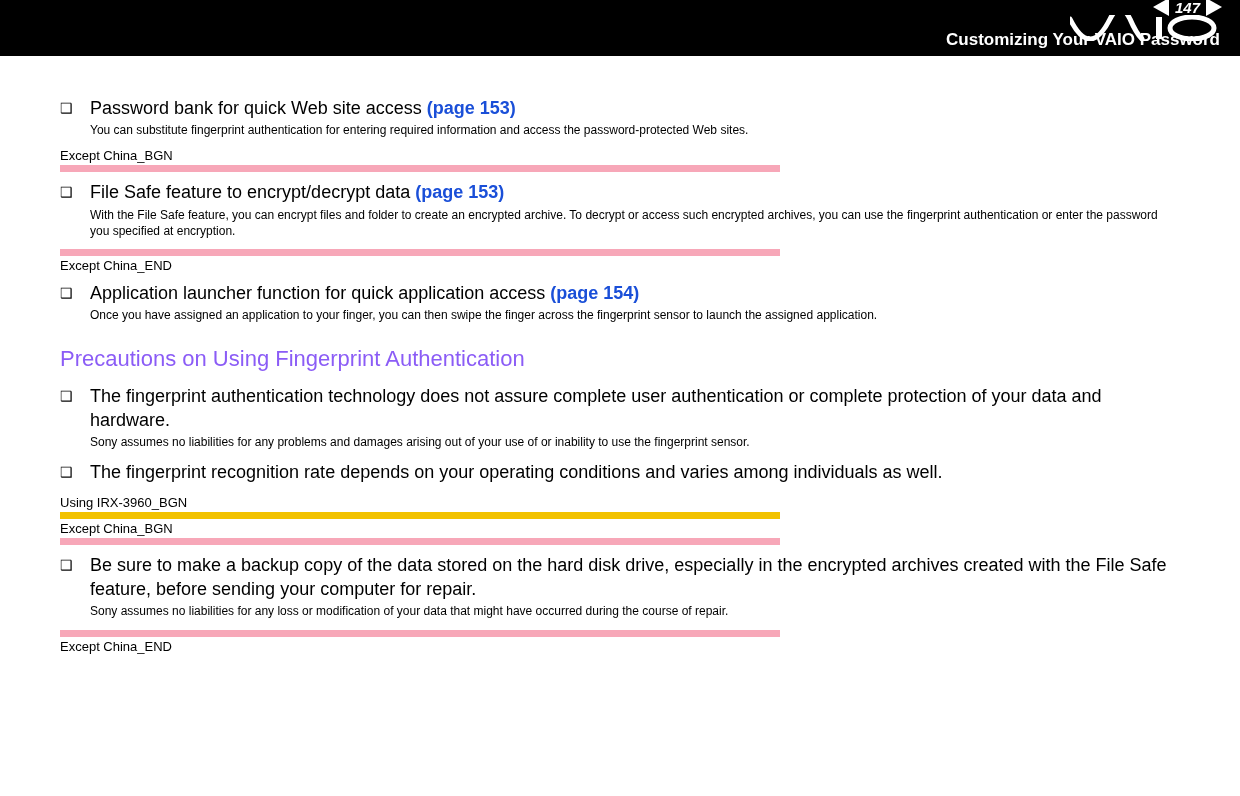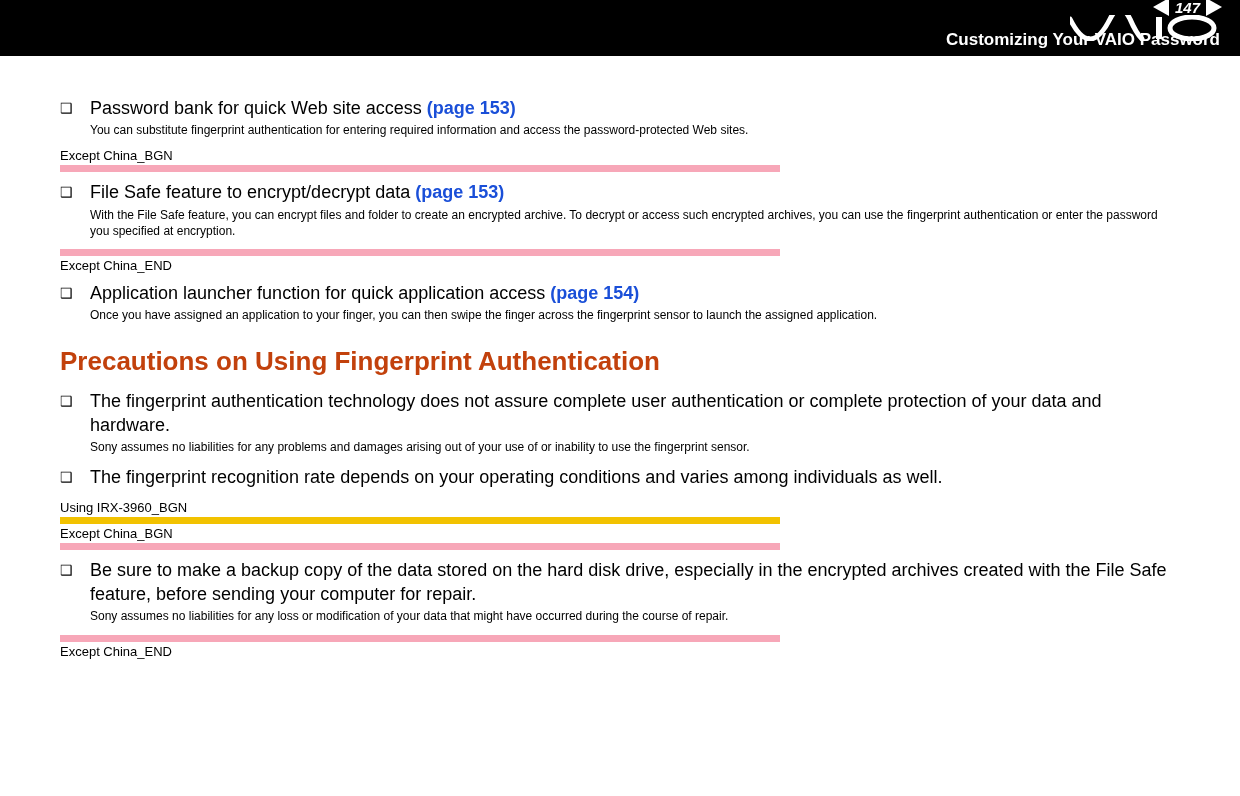--- a/index.html
+++ b/index.html
@@ -85,23 +85,23 @@
     margin-bottom: 2px;
   }
   .marker-label.below { margin-top: 2px; margin-bottom: 0; }
   .marker-bar {
     height: 7px;
     width: 720px;
   }
   .bar-pink   { background: #f7a7b8; }
   .bar-yellow { background: #f2c200; }
   h2.section {
-    color: #c2410c;
-    font-weight: bold;
-    font-size: 26px;
+    color: #8b5cf6;
+    font-weight: normal;
+    font-size: 22px;
     margin: 22px 0 12px 0;
   }
 </style>
 </head>
 <body>
 
 <div class="header">
   <div class="logo">
     <svg width="150" height="26" viewBox="0 0 150 26">
       <path d="M0 4 Q 10 24 20 24 Q 30 24 40 4 Q 50 -16 60 4 Q 66 18 72 24" stroke="#fff" stroke-width="5" fill="none" stroke-linecap="round"></path>

